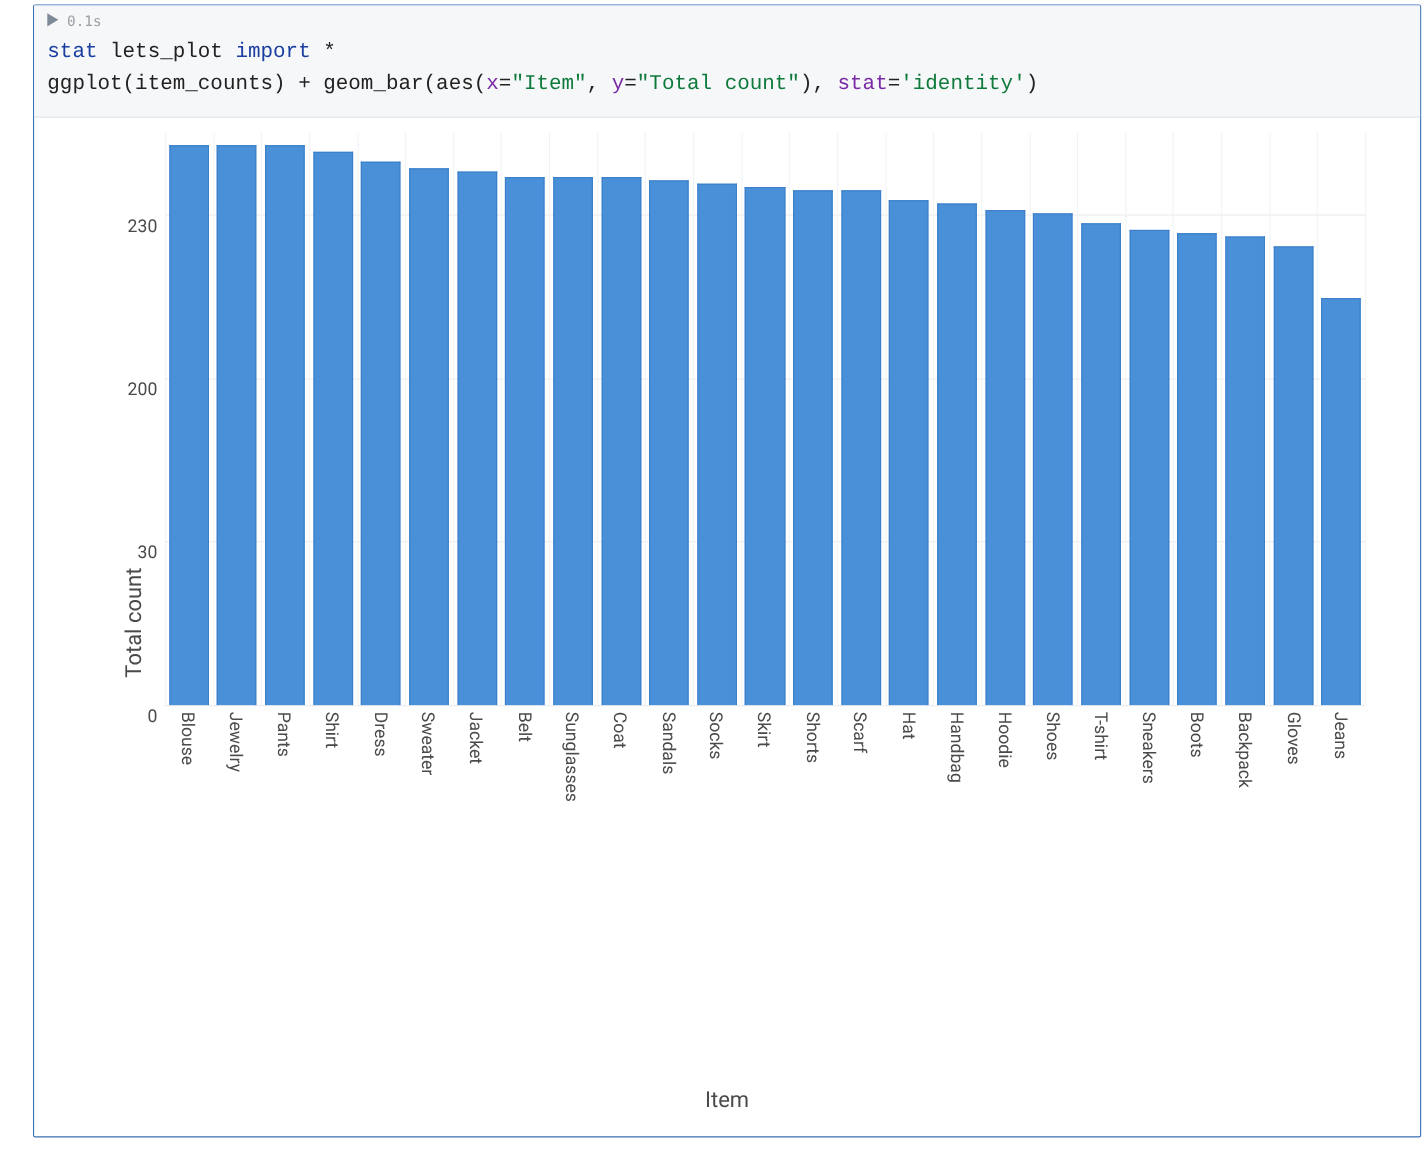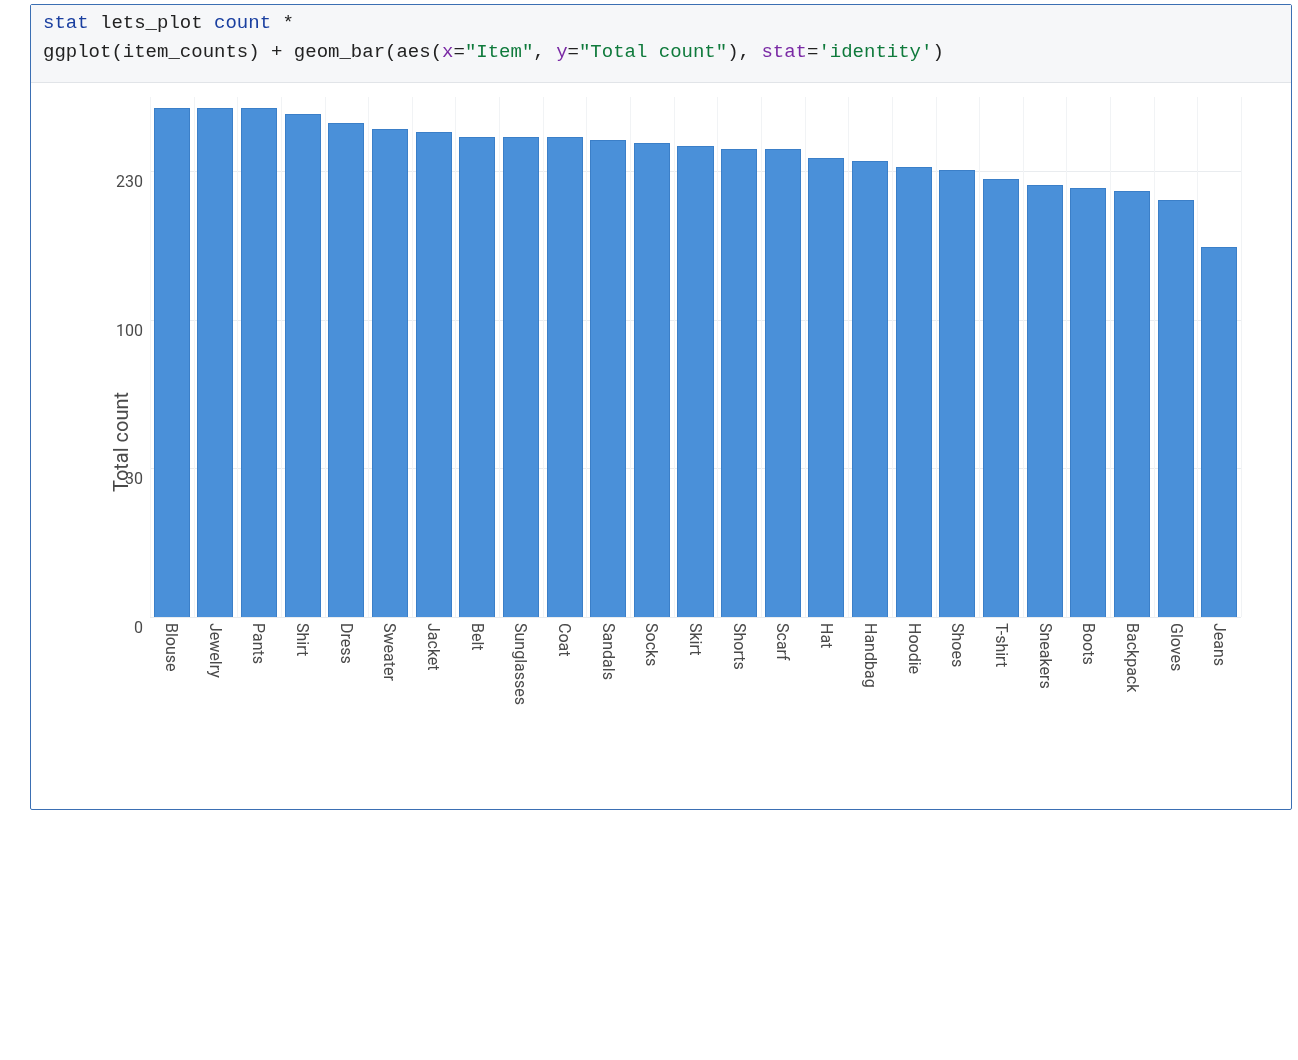--- a/index.html
+++ b/index.html
@@ -36,31 +36,39 @@
 <body>
 
 <div class="cell">
   <div class="gutter">
     
     
     
     
   </div>
 
-
-  <div class="code" id="code-block"><span class="kw">stat </span><span class="fn">lets_plot </span><span class="kw">count </span><span class="op">*</span>
+  <div class="run-row">
+    <span class="play">
+      <svg width="14" height="14" viewBox="0 0 14 14">
+          <polygon points="2,1 12,7 2,13" fill="#7f8a99"></polygon>
+        </svg>
+    </span>
+    <span class="exec-time">0.1s</span>
+  </div>
+
+  <div class="code" id="code-block"><span class="kw">stat </span><span class="fn">lets_plot </span><span class="kw">import </span><span class="op">*</span>
 <span class="fn">ggplot(item_counts) + geom_bar(aes(</span><span class="arg">x</span><span class="op">=</span><span class="str">"Item"</span><span class="fn">, </span><span class="arg">y</span><span class="op">=</span><span class="str">"Total count"</span><span class="fn">), </span><span class="arg">stat</span><span class="op">=</span><span class="str">'identity'</span><span class="fn">)</span></div>
 
   <div class="output">
     <div class="chart-wrap">
       <div class="y-title">Total count</div>
       <div class="y-axis" id="y-axis">
           <div class="y-tick" style="bottom: -10px;">0</div>
           <div class="y-tick" style="bottom: 138.571px;">30</div>
-          <div class="y-tick" style="bottom: 287.143px;">100</div>
+          <div class="y-tick" style="bottom: 287.143px;">200</div>
           <div class="y-tick" style="bottom: 435.714px;">230</div>
         </div>
       <div class="chart-area" id="chart-area">
         <div class="plot-bg"></div>
         <div id="gridlines">
             <div class="grid-line" style="top: 520px;"></div>
             <div class="grid-line" style="top: 371.429px;"></div>
             <div class="grid-line" style="top: 222.857px;"></div>
             <div class="grid-line" style="top: 74.2857px;"></div>
             <div class="grid-v" style="left: 0%;"></div>
@@ -240,15 +248,16 @@
               <div class="x-label">Backpack</div>
             </div>
             <div class="x-label-slot">
               <div class="x-label">Gloves</div>
             </div>
             <div class="x-label-slot">
               <div class="x-label">Jeans</div>
             </div>
           </div>
       </div>
+      <div class="x-title">Item</div>
     </div>
   </div>
 </div>
 
 </body></html>

